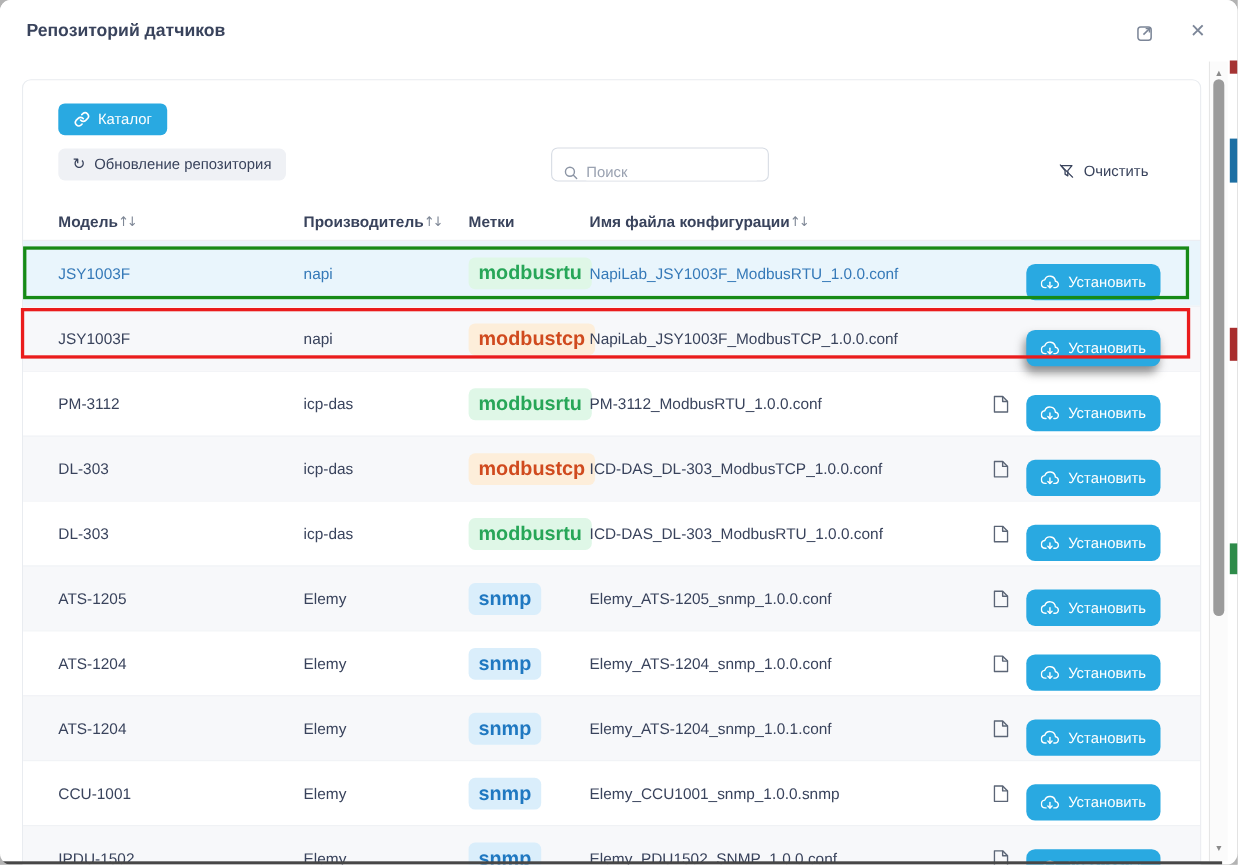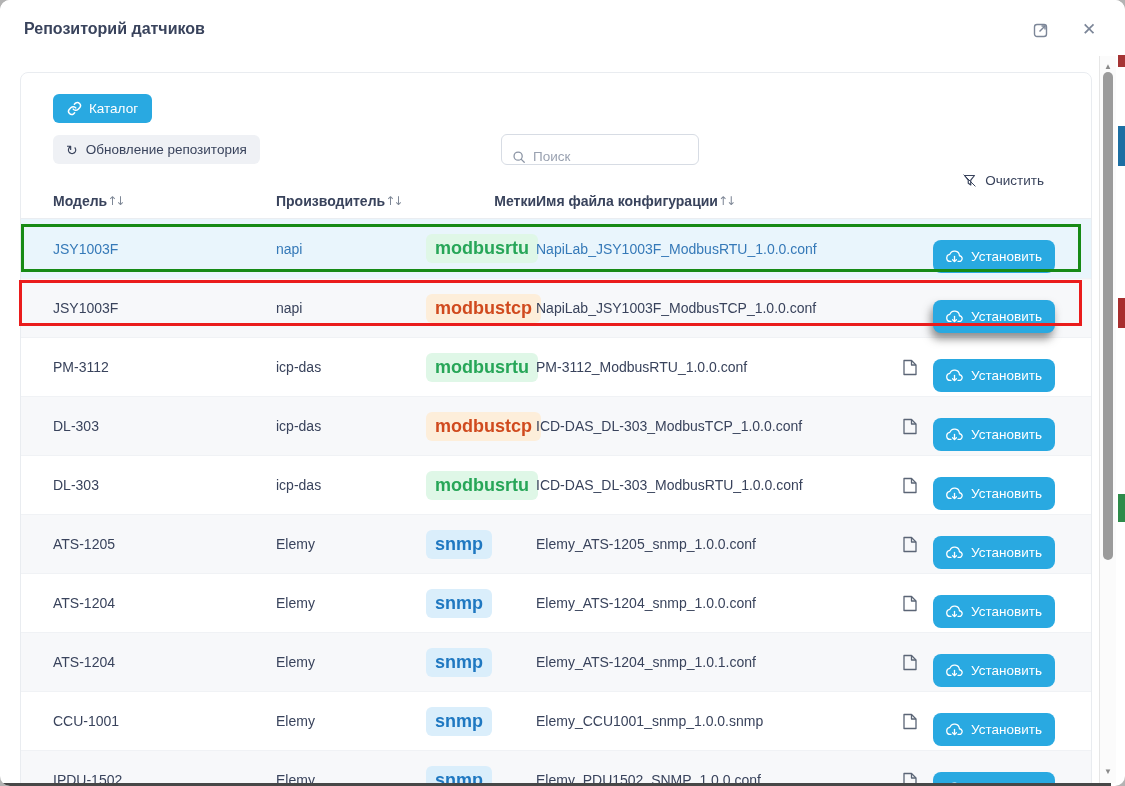--- a/index.html
+++ b/index.html
@@ -26,29 +26,29 @@
     background:#eff1f5; color:#39435c; border:none; border-radius:6px; font-size:13.5px;
     display:flex; align-items:center; gap:8px; cursor:pointer; font-family:inherit; }
   .refresh-glyph { font-family:"DejaVu Sans",sans-serif; font-size:14px; }
 
   .search-box { position:absolute; left:480px; top:61px; width:198px; height:31px;
     border:1px solid #d7dce4; border-radius:6px; display:flex; align-items:flex-end; padding:0 10px; gap:7px; background:#fff; }
   .search-box input { border:none; outline:none; flex:1; font-size:13.5px; color:#39435c; font-family:inherit; min-width:0; }
   .search-box input::placeholder { color:#9aa2b1; }
 
   .btn-clear { position:absolute; right:47px; top:64px; height:26px; background:transparent; border:none;
-    color:#39435c; font-size:13.5px; display:flex; align-items:flex-start; gap:8px; cursor:pointer; font-family:inherit;margin-top:36px; }
+    color:#39435c; font-size:13.5px; display:flex; align-items:flex-end; gap:8px; cursor:pointer; font-family:inherit; }
 
   
   .thead { position:absolute; left:0; top:110px; width:100%; height:36px; display:flex;
     align-items:center; padding-left:32px; padding-right:36px; border-bottom:1px solid #eaedf1;
     font-size:14px; font-weight:700; color:#39435c; }
   .th { display:flex; align-items:center; gap:0; }
   .sort-glyph { font-size:12px; font-weight:400; color:#7e8796; letter-spacing:-2px; font-family:"DejaVu Sans",sans-serif; }
-  .c-model { width:223px; } .c-manuf { width:150px; } .c-tags { width:110px;justify-content:flex-end; } .c-config { flex:1; }
+  .c-model { width:223px; } .c-manuf { width:150px; } .c-tags { width:110px; } .c-config { flex:1; }
 
   .tbody { position:absolute; left:0; top:146px; width:100%; }
   .trow { display:flex; align-items:center; height:59px; padding-left:32px; padding-right:36px;
     font-size:14px; color:#39435c; border-top:1px solid #f0f2f5; background:#fff; }
   .trow:first-child { border-top:none; }
   .trow:nth-child(even) { background:#f7f8fa; }
   .trow.selected { background:#e9f5fc; color:#3579b8; }
   .cell-file { width:30px; display:flex; align-items:center; }
   .cell-action { width:122px; }
 

